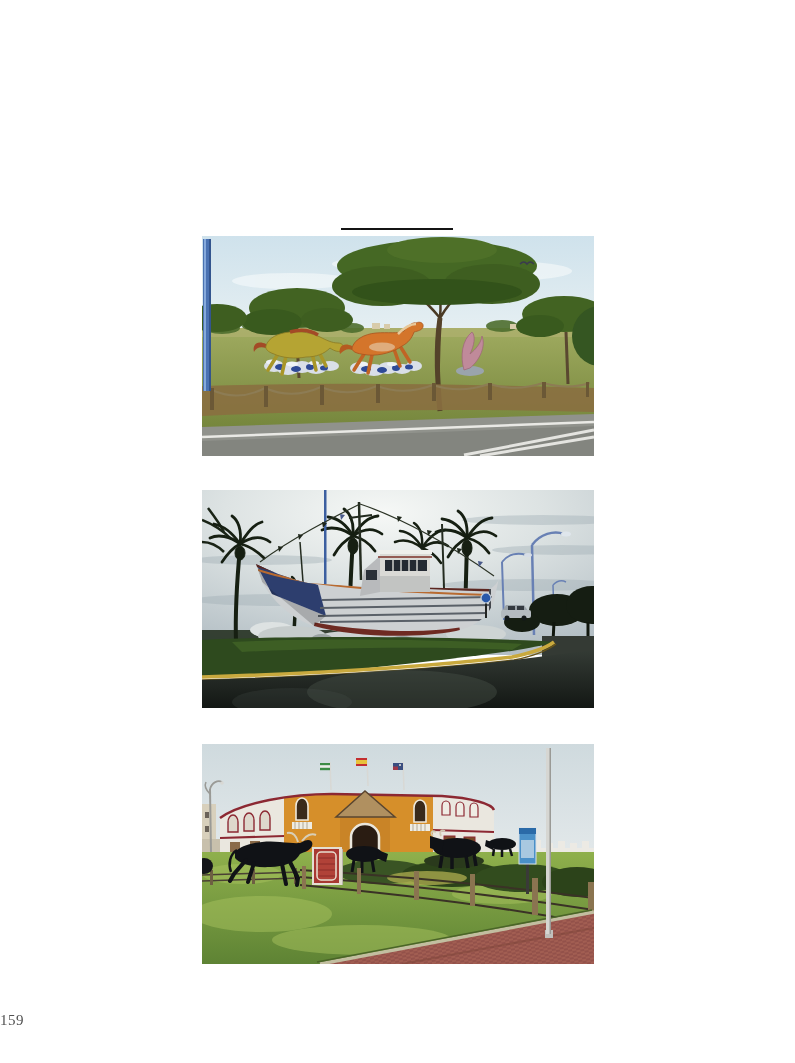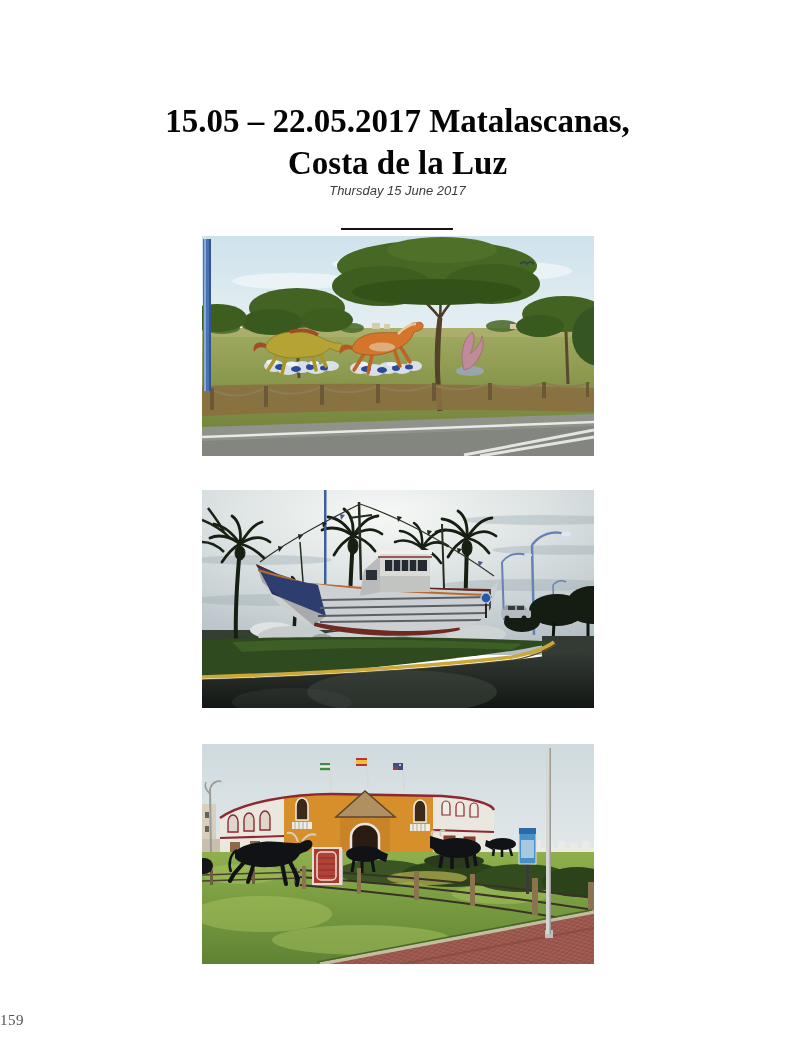--- a/index.html
+++ b/index.html
@@ -17,23 +17,21 @@
   .p2{top:490px;height:218px;}
   .p3{top:744px;height:220px;}
   .pagenum{position:absolute;top:1012px;left:0;width:795px;text-align:left;
            font-family:"Liberation Serif",serif;font-size:15px;color:#515151;letter-spacing:.5px;}
 </style>
 </head>
 <body>
 
 <div class="page">
 
-  <h1 class="title"><span>15.05 – 22.05.2017 Matalascanas,</span><br><span>Costa de la Luz</span></h1>
-
-  <div class="subtitle">Thursday 15 June 2017</div>
+
 
   <hr class="divider">
 
   <figure class="photo p1" aria-label="Mosaic horse sculptures leaping over waves on a grassy roundabout with umbrella pine trees, rope fence and road in front">
     <svg width="392" height="220" viewBox="0 0 392 220">
       <defs>
         <linearGradient id="s1sky" x1="0" y1="0" x2="0" y2="1">
           <stop offset="0" stop-color="#cfe2ec"></stop>
             <stop offset="1" stop-color="#e9f1f3"></stop>
         </linearGradient>

